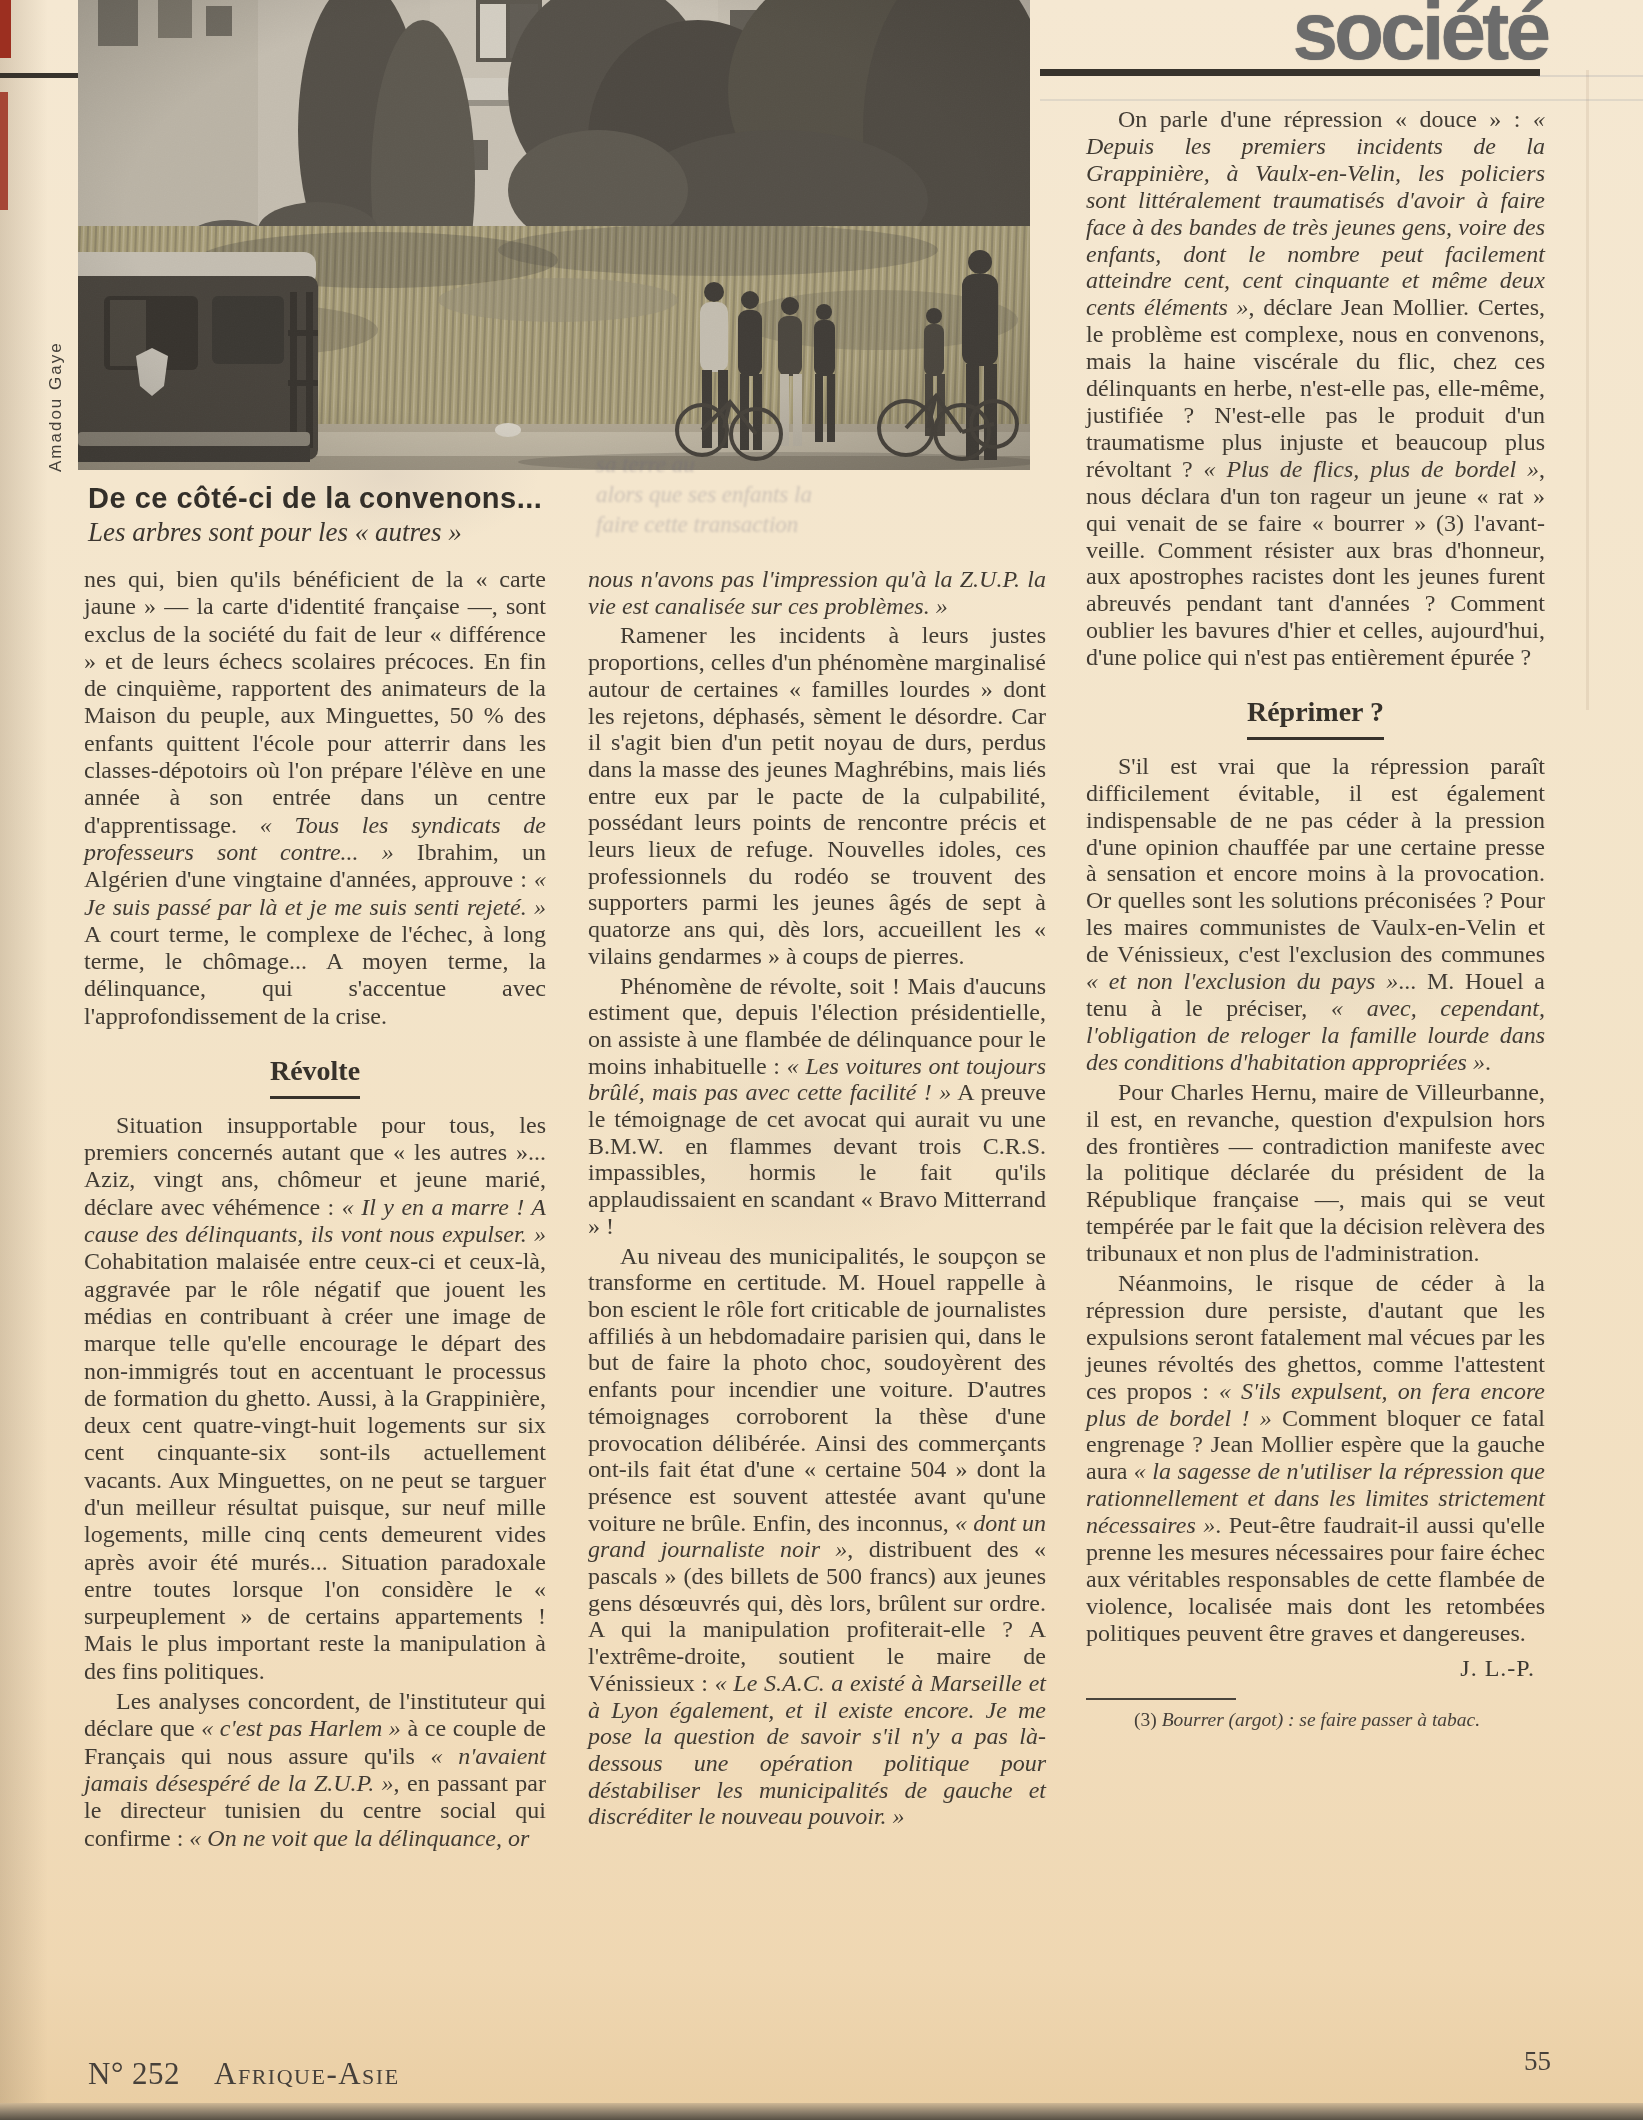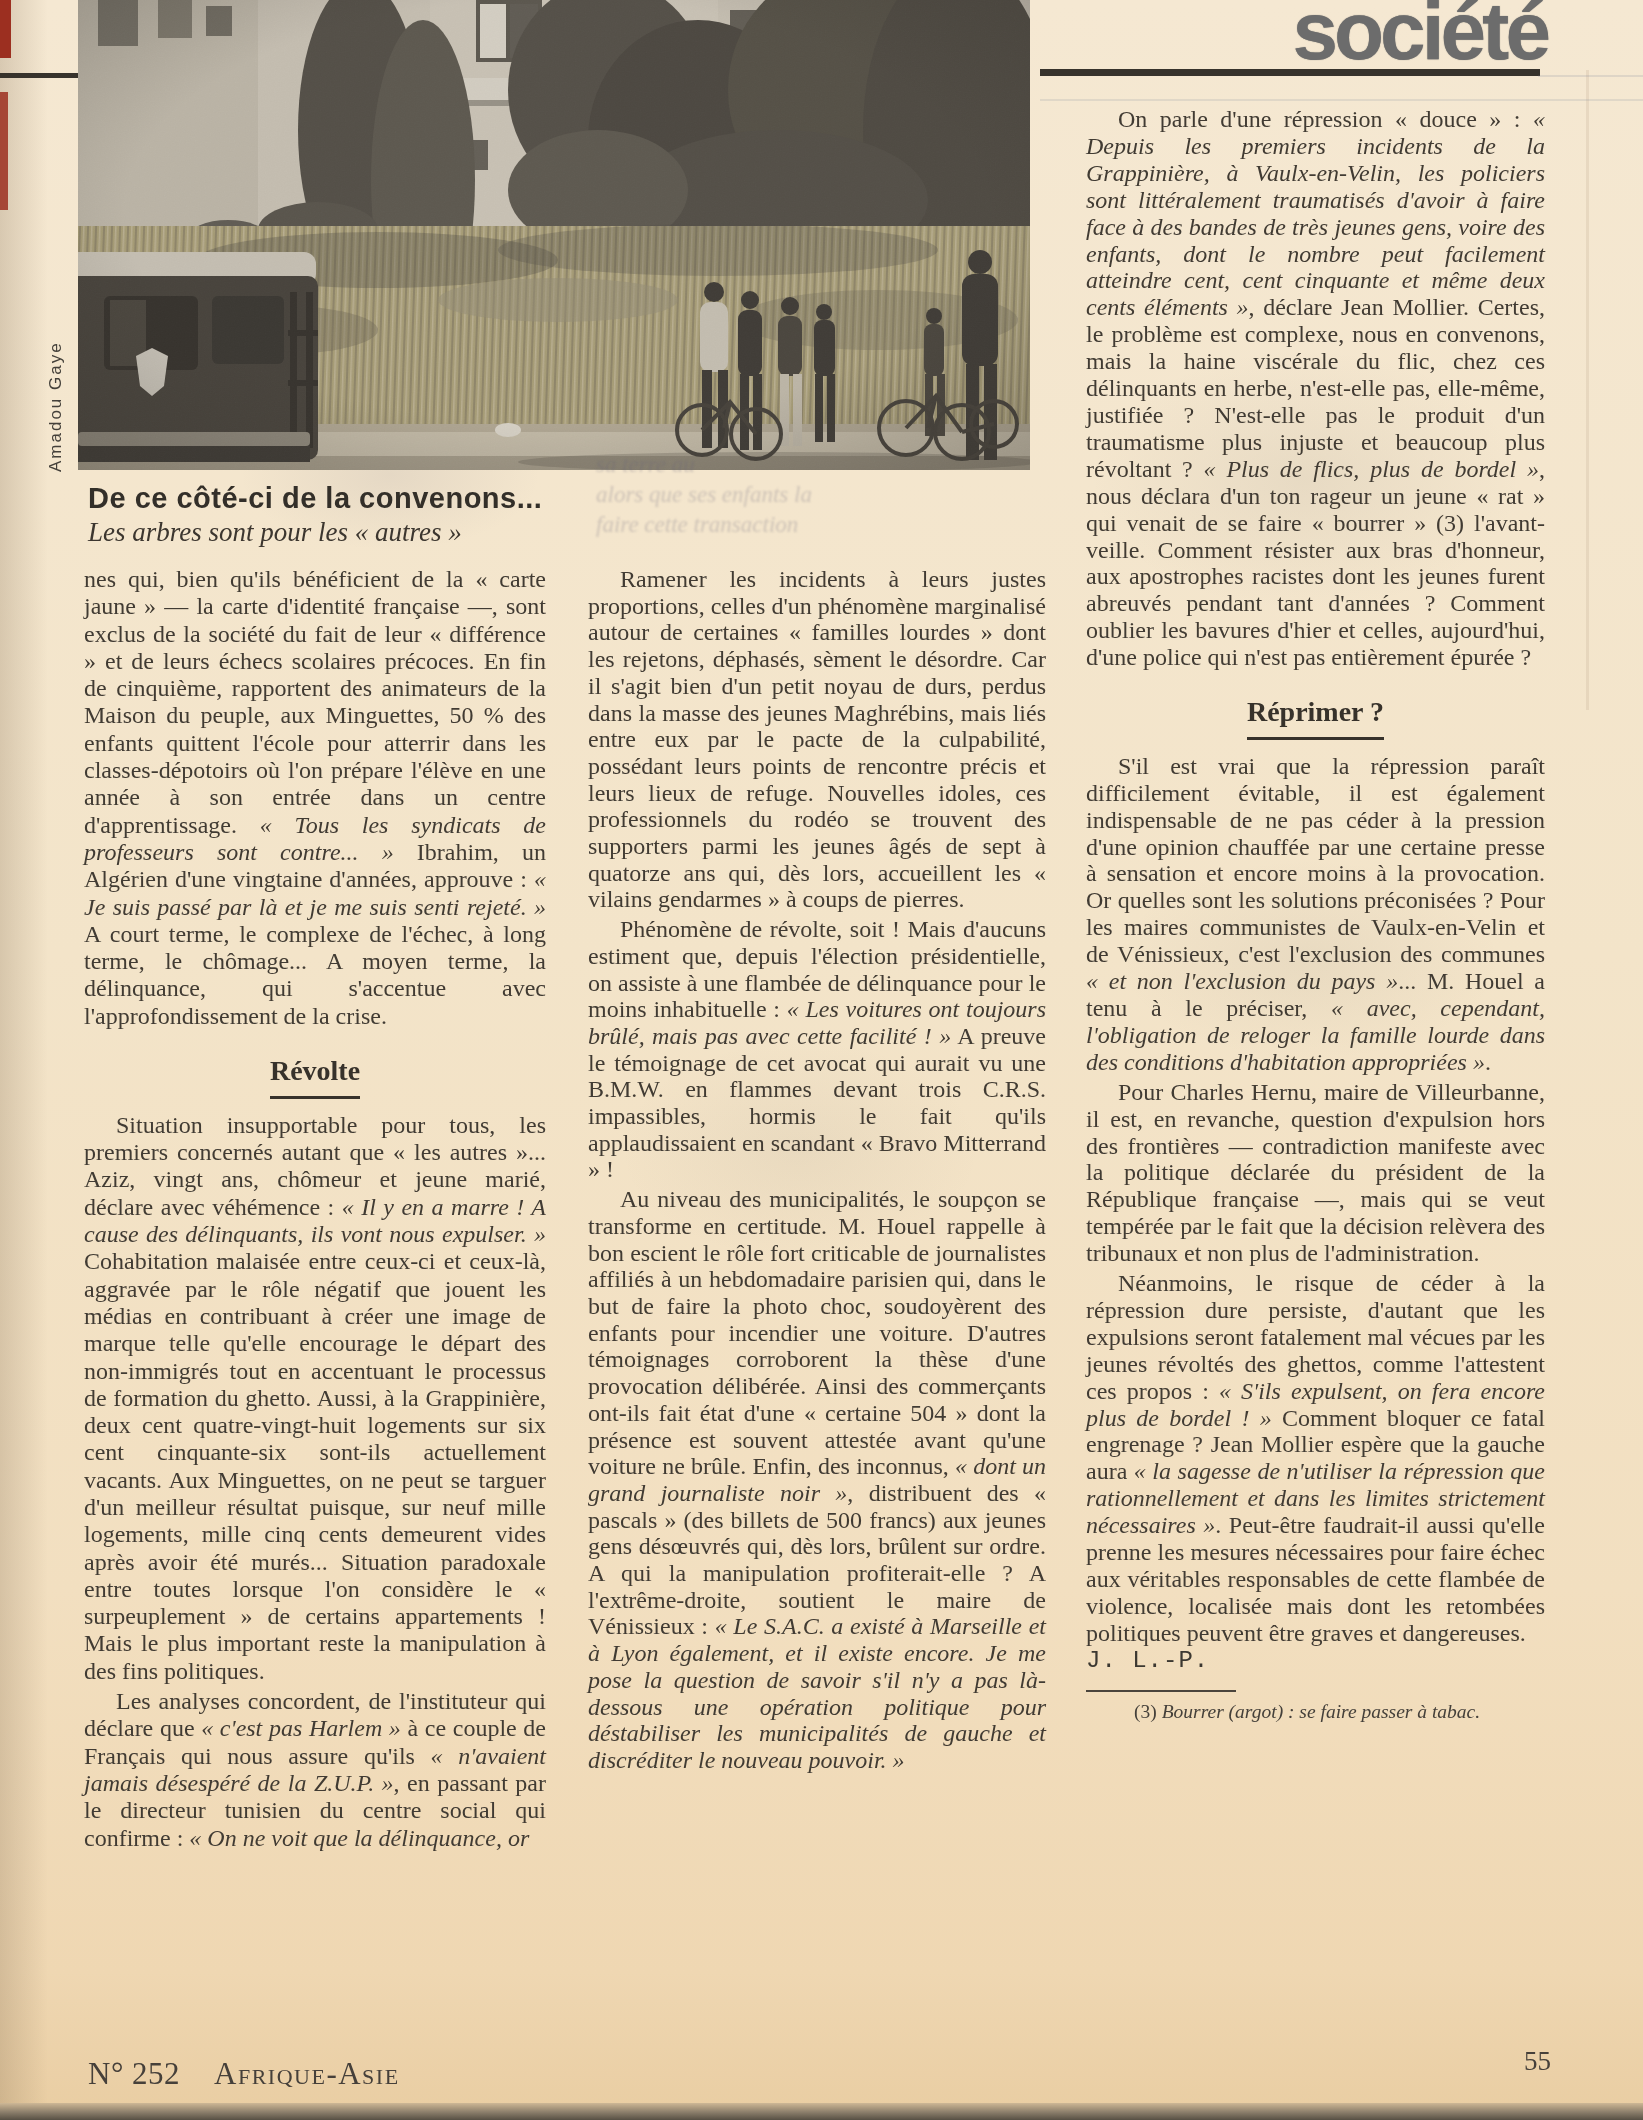--- a/index.html
+++ b/index.html
@@ -38,22 +38,22 @@
 
   
   .col{position:absolute;font-size:24px;text-align:justify;color:#413b33;}
   .col p{margin:0;padding:0;line-height:var(--lh);}
   .col p + p{margin-top:3px;}
   .ind{text-indent:32px;}
   .it{font-style:italic;}
   .col-h{text-align:center;margin:26px 0 13px 0;}
   .col-h span{display:inline-block;font-weight:bold;font-size:28px;color:#37322b;
     padding-bottom:9px;border-bottom:3px solid #37322b;line-height:1.1;}
-  .signature{text-align:left;padding-right:10px;font-size:24px;color:#3c3831;
-    font-family:Liberation Mono, monospace;letter-spacing:1px;}
+  .signature{text-align:right;padding-right:10px;margin-top:8px;font-size:24px;color:#3c3831;
+    font-family:Liberation Serif, serif;letter-spacing:1px;}
   .footnote{margin-top:16px;}
   .fn-rule{display:block;width:150px;height:0;border-top:2px solid #4a443c;margin-bottom:8px;}
   .fn-text{font-size:19.5px;line-height:24px;color:#45403a;text-align:left;margin-left:48px;}
 
   
   .footer-left{position:absolute;left:88px;top:2056px;font-size:31px;color:#46403a;letter-spacing:.5px;}
   .footer-left .mag{font-variant:small-caps;letter-spacing:1.5px;margin-left:34px;}
   .page-num{position:absolute;left:1524px;top:2046px;font-size:27px;color:#46403a;}
 
   
@@ -243,20 +243,21 @@
       <div class="ghost" style="left: 596px; top: 512px;">faire cette transaction</div>
     </div>
 
   <div class="col" id="col1" style="left:84px;top:566px;width:462px;--lh:27.3px">
       <p class=""><span>nes qui, bien qu'ils bénéficient de la « carte jaune » — la carte d'identité française —, sont exclus de la société du fait de leur « différence » et de leurs échecs scolaires précoces. En fin de cinquième, rapportent des animateurs de la Maison du peuple, aux Minguettes, 50 % des enfants quittent l'école pour atterrir dans les classes-dépotoirs où l'on prépare l'élève en une année à son entrée dans un centre d'apprentissage. </span><span class="it">« Tous les syndicats de professeurs sont contre... »</span><span> Ibrahim, un Algérien d'une vingtaine d'années, approuve : </span><span class="it">« Je suis passé par là et je me suis senti rejeté. »</span><span> A court terme, le complexe de l'échec, à long terme, le chômage... A moyen terme, la délinquance, qui s'accentue avec l'approfondissement de la crise.</span></p>
       <div class="col-h"><span>Révolte</span></div>
       <p class="ind"><span>Situation insupportable pour tous, les premiers concernés autant que « les autres »... Aziz, vingt ans, chômeur et jeune marié, déclare avec véhémence : </span><span class="it">« Il y en a marre ! A cause des délinquants, ils vont nous expulser. »</span><span> Cohabitation malaisée entre ceux-ci et ceux-là, aggravée par le rôle négatif que jouent les médias en contribuant à créer une image de marque telle qu'elle encourage le départ des non-immigrés tout en accentuant le processus de formation du ghetto. Aussi, à la Grappinière, deux cent quatre-vingt-huit logements sur six cent cinquante-six sont-ils actuellement vacants. Aux Minguettes, on ne peut se targuer d'un meilleur résultat puisque, sur neuf mille logements, mille cinq cents demeurent vides après avoir été murés... Situation paradoxale entre toutes lorsque l'on considère le « surpeuplement » de certains appartements ! Mais le plus important reste la manipulation à des fins politiques.</span></p>
       <p class="ind"><span>Les analyses concordent, de l'instituteur qui déclare que </span><span class="it">« c'est pas Harlem »</span><span> à ce couple de Français qui nous assure qu'ils </span><span class="it">« n'avaient jamais désespéré de la Z.U.P. »</span><span>, en passant par le directeur tunisien du centre social qui confirme : </span><span class="it">« On ne voit que la délinquance, or</span></p>
     </div>
   <div class="col" id="col2" style="left:588px;top:566px;width:458px;--lh:26.7px">
+      <p class=""><span class="it">nous n'avons pas l'impression qu'à la Z.U.P. la vie est canalisée sur ces problèmes. »</span></p>
       <p class="ind"><span>Ramener les incidents à leurs justes proportions, celles d'un phénomène marginalisé autour de certaines « familles lourdes » dont les rejetons, déphasés, sèment le désordre. Car il s'agit bien d'un petit noyau de durs, perdus dans la masse des jeunes Maghrébins, mais liés entre eux par le pacte de la culpabilité, possédant leurs points de rencontre précis et leurs lieux de refuge. Nouvelles idoles, ces professionnels du rodéo se trouvent des supporters parmi les jeunes âgés de sept à quatorze ans qui, dès lors, accueillent les « vilains gendarmes » à coups de pierres.</span></p>
       <p class="ind"><span>Phénomène de révolte, soit ! Mais d'aucuns estiment que, depuis l'élection présidentielle, on assiste à une flambée de délinquance pour le moins inhabituelle : </span><span class="it">« Les voitures ont toujours brûlé, mais pas avec cette facilité ! »</span><span> A preuve le témoignage de cet avocat qui aurait vu une B.M.W. en flammes devant trois C.R.S. impassibles, hormis le fait qu'ils applaudissaient en scandant « Bravo Mitterrand » !</span></p>
       <p class="ind"><span>Au niveau des municipalités, le soupçon se transforme en certitude. M. Houel rappelle à bon escient le rôle fort criticable de journalistes affiliés à un hebdomadaire parisien qui, dans le but de faire la photo choc, soudoyèrent des enfants pour incendier une voiture. D'autres témoignages corroborent la thèse d'une provocation délibérée. Ainsi des commerçants ont-ils fait état d'une « certaine 504 » dont la présence est souvent attestée avant qu'une voiture ne brûle. Enfin, des inconnus, </span><span class="it">« dont un grand journaliste noir »</span><span>, distribuent des « pascals » (des billets de 500 francs) aux jeunes gens désœuvrés qui, dès lors, brûlent sur ordre. A qui la manipulation profiterait-elle ? A l'extrême-droite, soutient le maire de Vénissieux : </span><span class="it">« Le S.A.C. a existé à Marseille et à Lyon également, et il existe encore. Je me pose la question de savoir s'il n'y a pas là-dessous une opération politique pour déstabiliser les municipalités de gauche et discréditer le nouveau pouvoir. »</span></p>
     </div>
   <div class="col" id="col3" style="left:1086px;top:106px;width:459px;--lh:26.9px">
     <div class="blocks">
         <p class="ind"><span>On parle d'une répression « douce » : </span><span class="it">« Depuis les premiers incidents de la Grappinière, à Vaulx-en-Velin, les policiers sont littéralement traumatisés d'avoir à faire face à des bandes de très jeunes gens, voire des enfants, dont le nombre peut facilement atteindre cent, cent cinquante et même deux cents éléments »</span><span>, déclare Jean Mollier. Certes, le problème est complexe, nous en convenons, mais la haine viscérale du flic, chez ces délinquants en herbe, n'est-elle pas, elle-même, justifiée ? N'est-elle pas le produit d'un traumatisme plus injuste et beaucoup plus révoltant ? </span><span class="it">« Plus de flics, plus de bordel »</span><span>, nous déclara d'un ton rageur un jeune « rat » qui venait de se faire « bourrer » (3) l'avant-veille. Comment résister aux bras d'honneur, aux apostrophes racistes dont les jeunes furent abreuvés pendant tant d'années ? Comment oublier les bavures d'hier et celles, aujourd'hui, d'une police qui n'est pas entièrement épurée ?</span></p>
         <div class="col-h"><span>Réprimer ?</span></div>
         <p class="ind"><span>S'il est vrai que la répression paraît difficilement évitable, il est également indispensable de ne pas céder à la pression d'une opinion chauffée par une certaine presse à sensation et encore moins à la provocation. Or quelles sont les solutions préconisées ? Pour les maires communistes de Vaulx-en-Velin et de Vénissieux, c'est l'exclusion des communes </span><span class="it">« et non l'exclusion du pays »</span><span>... M. Houel a tenu à le préciser, </span><span class="it">« avec, cependant, l'obligation de reloger la famille lourde dans des conditions d'habitation appropriées »</span><span>.</span></p>
         <p class="ind"><span>Pour Charles Hernu, maire de Villeurbanne, il est, en revanche, question d'expulsion hors des frontières — contradiction manifeste avec la politique déclarée du président de la République française —, mais qui se veut tempérée par le fait que la décision relèvera des tribunaux et non plus de l'administration.</span></p>

